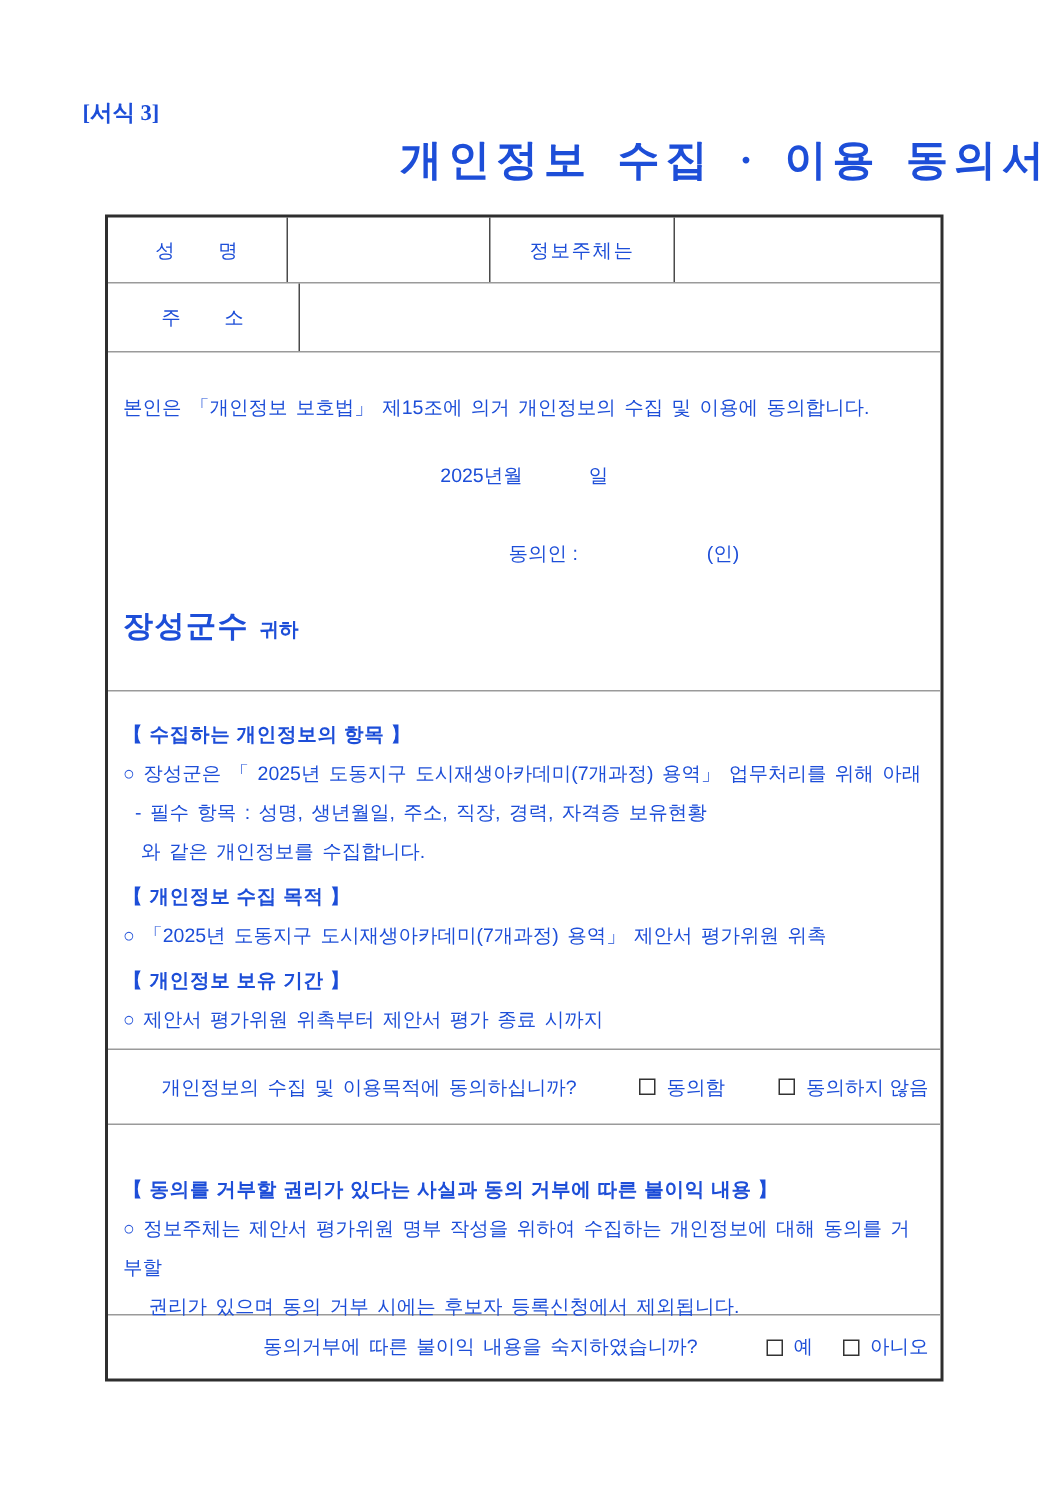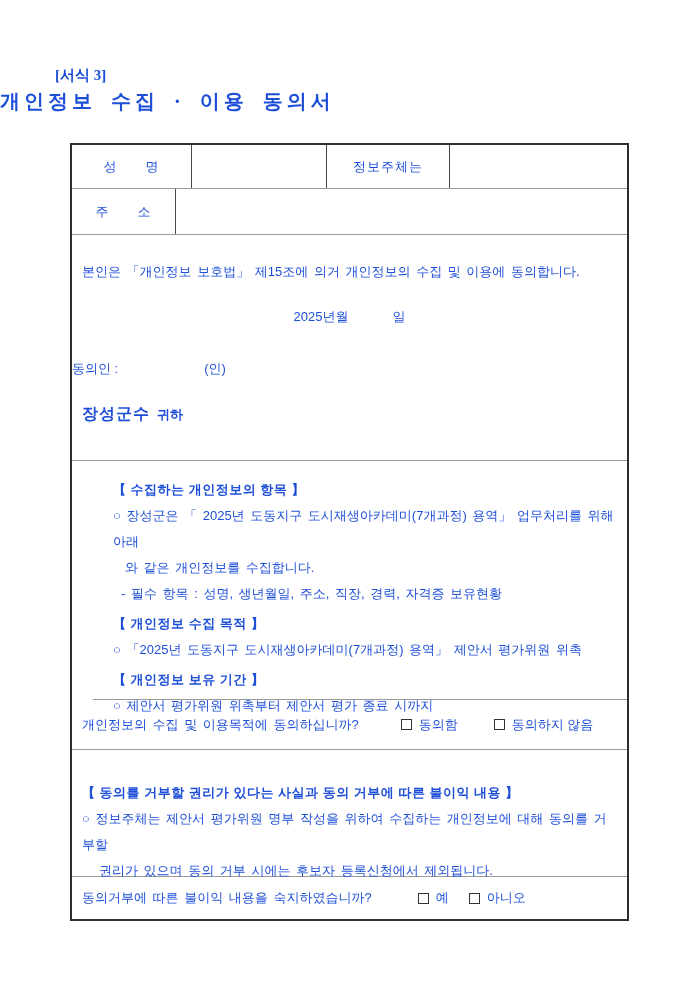--- a/index.html
+++ b/index.html
@@ -12,62 +12,62 @@
     color:#1d4ed8;
     overflow:hidden;
   }
   .form-label {
     position:absolute; left:55px; top:66px;
     font-family:"Liberation Serif", serif;
     font-weight:bold; font-size:15px;
   }
   .doc-title {
     position:absolute; left:0; top:88px; width:100%;
-    text-align:left;
+    text-align:right;
     font-family:"Liberation Serif", serif;
-    font-weight:bold; font-size:20px;
+    font-weight:bold; font-size:28px;
     letter-spacing:4px; word-spacing:6px;
   }
   .main-table {
     position:absolute; left:70px; top:143px; width:559px;
     border:2px solid #2e2e2e;
     box-sizing:border-box;
     font-size:13px;
   }
-  .row { box-sizing:border-box; border-bottom:1px solid #9a9a9a; }
+  .row { box-sizing:border-box; border-bottom:1px solid #9a9a9a;justify-content:flex-end; }
   .row:last-child { border-bottom:none; }
 
   
   .info-row { display:flex; align-items:stretch; }
   .cell { box-sizing:border-box; display:flex; align-items:center; }
   .cell-label { justify-content:center; letter-spacing:1px; }
   .vline { border-right:1px solid #4a4a4a; }
   .r1 { height:44px; }
   .r2 { height:46px; }
   .c-name-label  { width:120px; }
   .c-name-value  { width:135px; }
   .c-birth-label { width:123px; }
   .c-birth-value { flex:1; }
-  .c-addr-label  { width:104px; }
+  .c-addr-label  { width:128px; }
   .c-addr-value  { flex:1; }
 
   
   .r3 { height:198px; }
   .statement { margin:28px 8px 0 10px; line-height:17px; word-spacing:2px; }
   .date-line { margin-top:28px; display:flex; justify-content:center; }
   .date-line .y { }
   .date-line .m { margin-right:44px; }
-  .signer-line { margin-top:34px; display:flex; }
+  .signer-line { margin-top:34px; display:flex; padding-left:267px; }
   .signer-line .seal { margin-left:86px; }
   .recipient { margin-top:26px; padding-left:10px; display:flex; align-items:baseline; }
-  .recipient .to { font-weight:bold; font-size:16px; letter-spacing:1px; }
+  .recipient .to { font-weight:bold; font-size:20px; letter-spacing:1px; }
   .recipient .suffix { margin-left:7px; font-size:13px;font-weight:bold; }
 
   
-  .r4 { height:239px; padding:14px 8px 0 20px;margin-left:21px; }
+  .r4 { height:239px; padding:14px 8px 0 10px; }
   .sec-heading { font-weight:bold; line-height:26px; letter-spacing:0.5px; margin-top:4px; }
   .sec-heading.first { margin-top:2px; }
   .sec-line { line-height:26px; word-spacing:2px; }
   .indent-wrap { padding-left:12px; }
   .indent-dash { padding-left:8px; }
 
   
   .q-row { display:flex; align-items:center; padding:0 8px 0 10px; }
   .r5 { height:50px; }
   .r7 { height:42px; }
@@ -126,22 +126,22 @@
       </div>
       <div class="recipient">
         <span class="to">장성군수</span>
         <span class="suffix">귀하</span>
       </div>
     </div>
 
     <div class="row r4">
       <div class="sec-heading first">【 수집하는 개인정보의 항목 】</div>
       <div class="sec-line">○ 장성군은 「 2025년 도동지구 도시재생아카데미(7개과정) 용역」 업무처리를 위해 아래</div>
+      <div class="sec-line indent-dash">- 필수 항목 : 성명, 생년월일, 주소, 직장, 경력, 자격증 보유현황</div>
       <div class="sec-line indent-wrap">와 같은 개인정보를 수집합니다.</div>
-      <div class="sec-line indent-dash">- 필수 항목 : 성명, 생년월일, 주소, 직장, 경력, 자격증 보유현황</div>
       <div class="sec-heading">【 개인정보 수집 목적 】</div>
       <div class="sec-line">○ 「2025년 도동지구 도시재생아카데미(7개과정) 용역」 제안서 평가위원 위촉</div>
       <div class="sec-heading">【 개인정보 보유 기간 】</div>
       <div class="sec-line">○ 제안서 평가위원 위촉부터 제안서 평가 종료 시까지</div>
     </div>
 
     <div class="row q-row r5">
       <div class="q-text">개인정보의 수집 및 이용목적에 동의하십니까?</div>
       <div class="option opt-agree">
         <span class="checkbox"></span>

